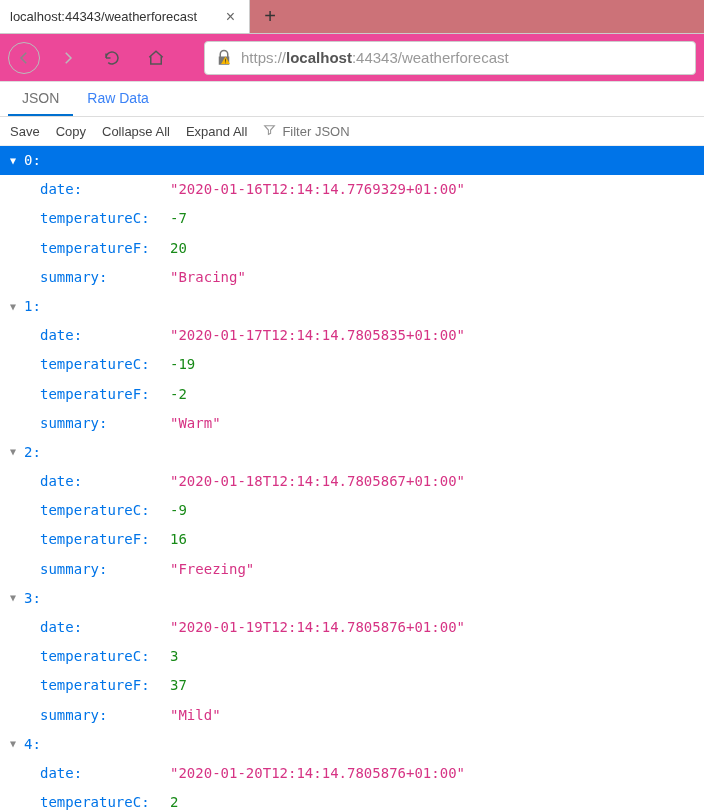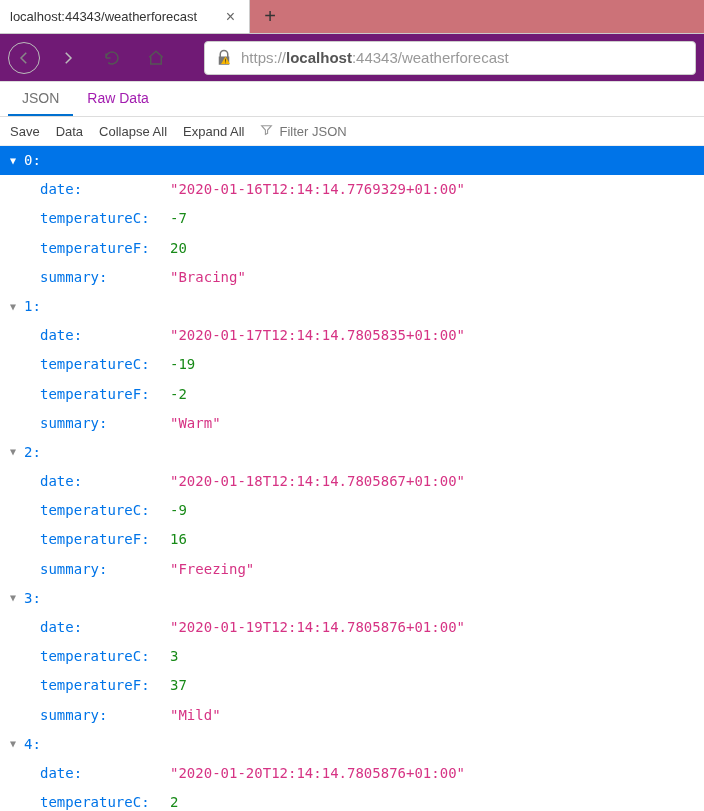--- a/index.html
+++ b/index.html
@@ -5,31 +5,31 @@
     * { margin: 0; padding: 0; box-sizing: border-box; }
     body { font-family: -apple-system, BlinkMacSystemFont, "Segoe UI", Arial, sans-serif; font-size: 13px; color: #333; background: #fff; width: 704px; }
     
     .chrome-top { display: flex; height: 34px; background: #c4b5fd; border-bottom: 1px solid #ccc; }
     .tab { display: flex; align-items: center; background: #fff; padding: 0 10px; border-right: 1px solid #ccc; min-width: 250px; position: relative; }
     .tab-title { flex: 1; font-size: 13px; color: #333; }
     .tab-close { color: #666; font-size: 16px; cursor: pointer; padding: 0 4px; }
     .chrome-red { flex: 1; background: #cc7278; }
     .new-tab { width: 40px; display: flex; align-items: center; justify-content: center; color: #333; font-size: 20px; background: #cc7278; }
     
-    .nav-bar { display: flex; align-items: center; height: 48px; padding: 0 8px; background: #701a75; border-bottom: 1px solid #ddd; gap: 12px; }
+    .nav-bar { display: flex; align-items: center; height: 48px; padding: 0 8px; background: #ec4899; border-bottom: 1px solid #ddd; gap: 12px; }
     .nav-btn { width: 32px; height: 32px; display: flex; align-items: center; justify-content: center; color: #888; cursor: pointer; border-radius: 4px; }
     .nav-btn svg { width: 18px; height: 18px; }
     .nav-btn.circled { border: 1px solid #bbb; border-radius: 50%; }
     .addr-bar { flex: 1; height: 34px; border: 1px solid #ccc; border-radius: 4px; display: flex; align-items: center; padding: 0 10px; margin-left: 20px; background: #fff; }
     .addr-icon { margin-right: 8px; display: flex; align-items: center; }
     .addr-text { color: #999; font-size: 15px; }
     .addr-text .bold { color: #555; font-weight: 600; }
     
     .view-tabs { display: flex; border-bottom: 1px solid #ddd; padding: 0 8px; }
-    .view-tab { padding: 8px 14px; font-size: 14px; cursor: pointer; color: #a21caf; }
+    .view-tab { padding: 8px 14px; font-size: 14px; cursor: pointer; color: #3b82f6; }
     .view-tab.active { color: #737373; border-bottom: 2px solid #0070d0; font-weight: 500; }
     
     .action-bar { display: flex; align-items: center; padding: 6px 10px; gap: 16px; border-bottom: 1px solid #eee; font-size: 13px; }
     .action-btn { color: #444; cursor: pointer; }
     .filter-wrap { display: flex; align-items: center; gap: 6px; color: #999; }
     .filter-icon svg { width: 13px; height: 13px; }
     .filter-input { border: none; outline: none; font-size: 13px; color: #0c4a6e; width: 120px; }
     
     .json-viewer { font-family: "Consolas", "Monaco", monospace; font-size: 14px; line-height: 1.8; }
     .json-row { display: flex; align-items: center; padding: 2px 10px; }
@@ -92,21 +92,21 @@
   </div>
 </div>
 
 <div class="view-tabs">
   <div class="view-tab active">JSON</div>
   <div class="view-tab">Raw Data</div>
 </div>
 
 <div class="action-bar">
   <span class="action-btn">Save</span>
-  <span class="action-btn">Data</span>
+  <span class="action-btn">Copy</span>
   <span class="action-btn">Collapse All</span>
   <span class="action-btn">Expand All</span>
   <span class="filter-wrap">
     <span class="filter-icon">
       <svg viewBox="0 0 24 24" fill="none" stroke="#999" stroke-width="2">
           <path d="M3 5h18l-7 8v6l-4 2v-8z"></path>
         </svg>
     </span>
     <input class="filter-input" placeholder="Filter JSON" style="">
   </span>

